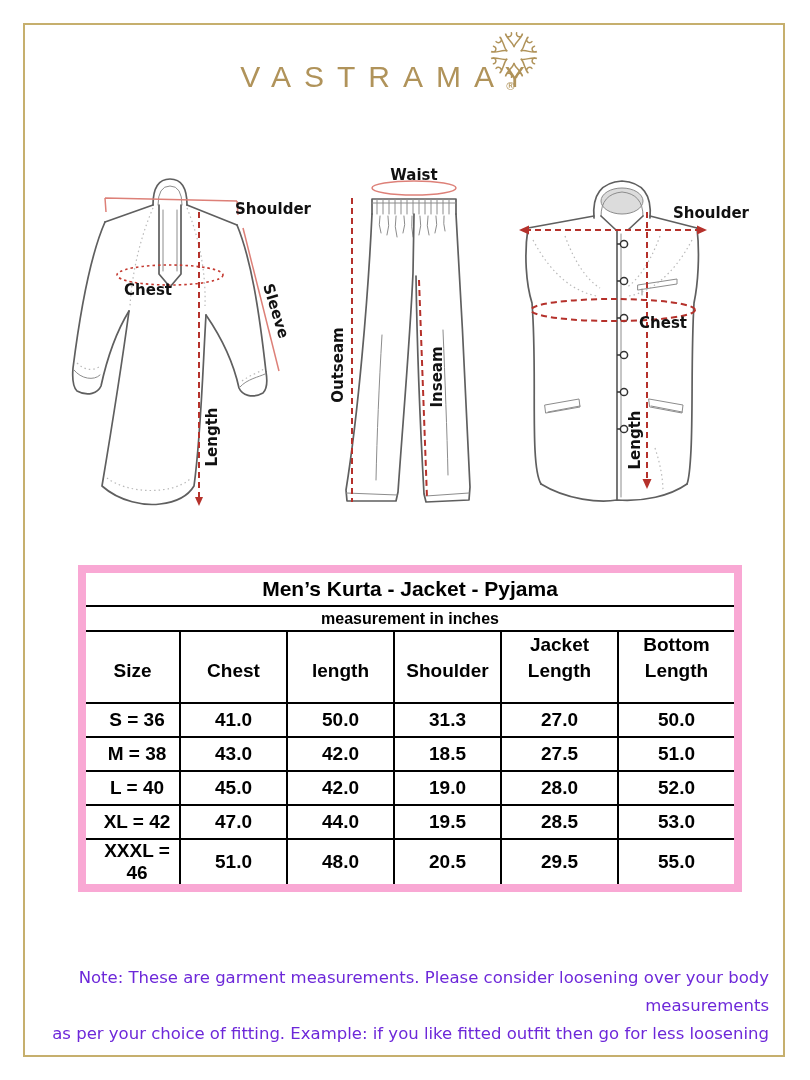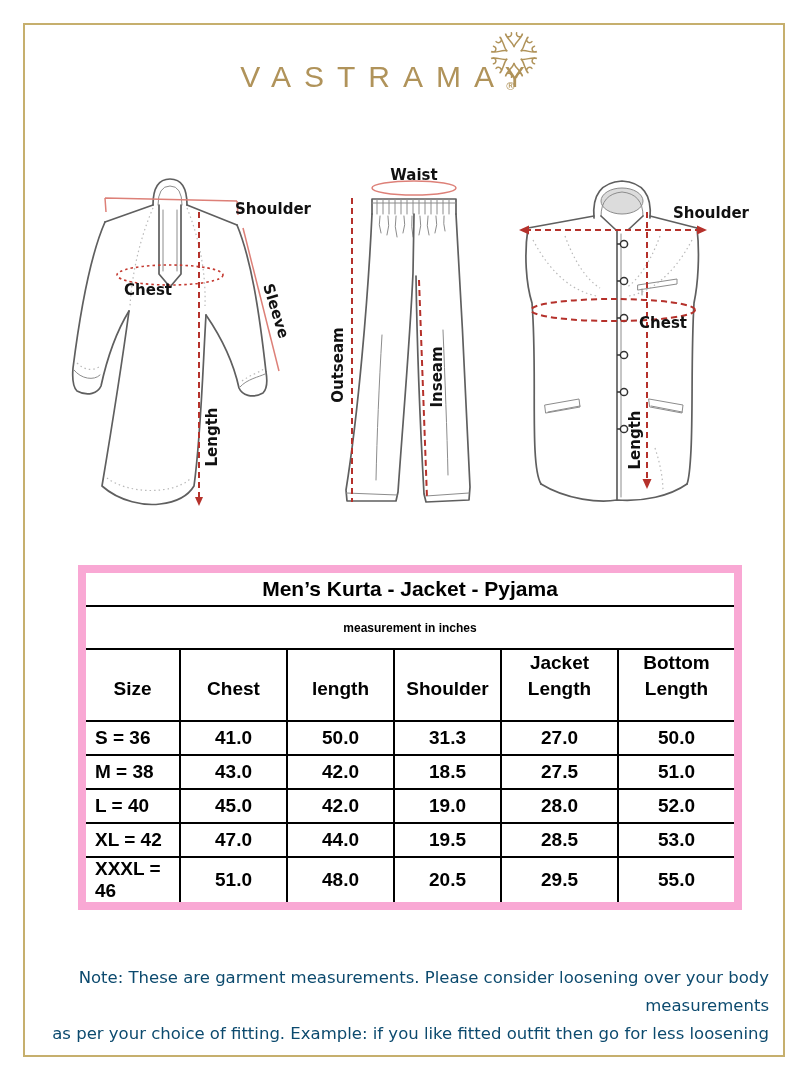--- a/index.html
+++ b/index.html
@@ -41,29 +41,29 @@
   .diagram-label.rot-sleeve { transform:translate(-50%,-50%) rotate(73deg); }
   
   .size-chart { position:absolute; left:78px; top:565px; width:656px; }
   table.sizes {
     width:100%; border-collapse:collapse; table-layout:fixed;
     font-family:"Liberation Sans", sans-serif; font-weight:bold; color:#000;
     border:8px solid #f9a8d4;
   }
   table.sizes th, table.sizes td { border:2px solid #000; text-align:center; }
   tr.row-title th { height:37px; font-size:21px; }
-  tr.row-sub   th { height:43px; font-size:12px;margin-left:12px; }
+  tr.row-sub   th { height:25px; font-size:16px;margin-left:12px; }
   tr.row-head  th { height:63px; font-size:19px; vertical-align:bottom;
                     padding-bottom:19px; white-space:pre-line; line-height:1.35; }
   tbody.size-rows td { height:34px; font-size:19px; }
-  tbody.size-rows td.size-col { text-align:left; padding-left:9px; }
+  tbody.size-rows td.size-col { text-align:center; padding-left:9px; }
   
   .note {
     position:absolute; left:42px; top:964px; width:727px;
-    text-align:right; font-size:16.5px; color:#0c4a6e; line-height:28px;
+    text-align:right; font-size:16.5px; color:#6d28d9; line-height:28px;
     font-family:"DejaVu Sans", sans-serif;
   }
 </style>
 </head>
 <body>
 
 <div class="page">
 
   <div class="gold-frame"></div>
 

